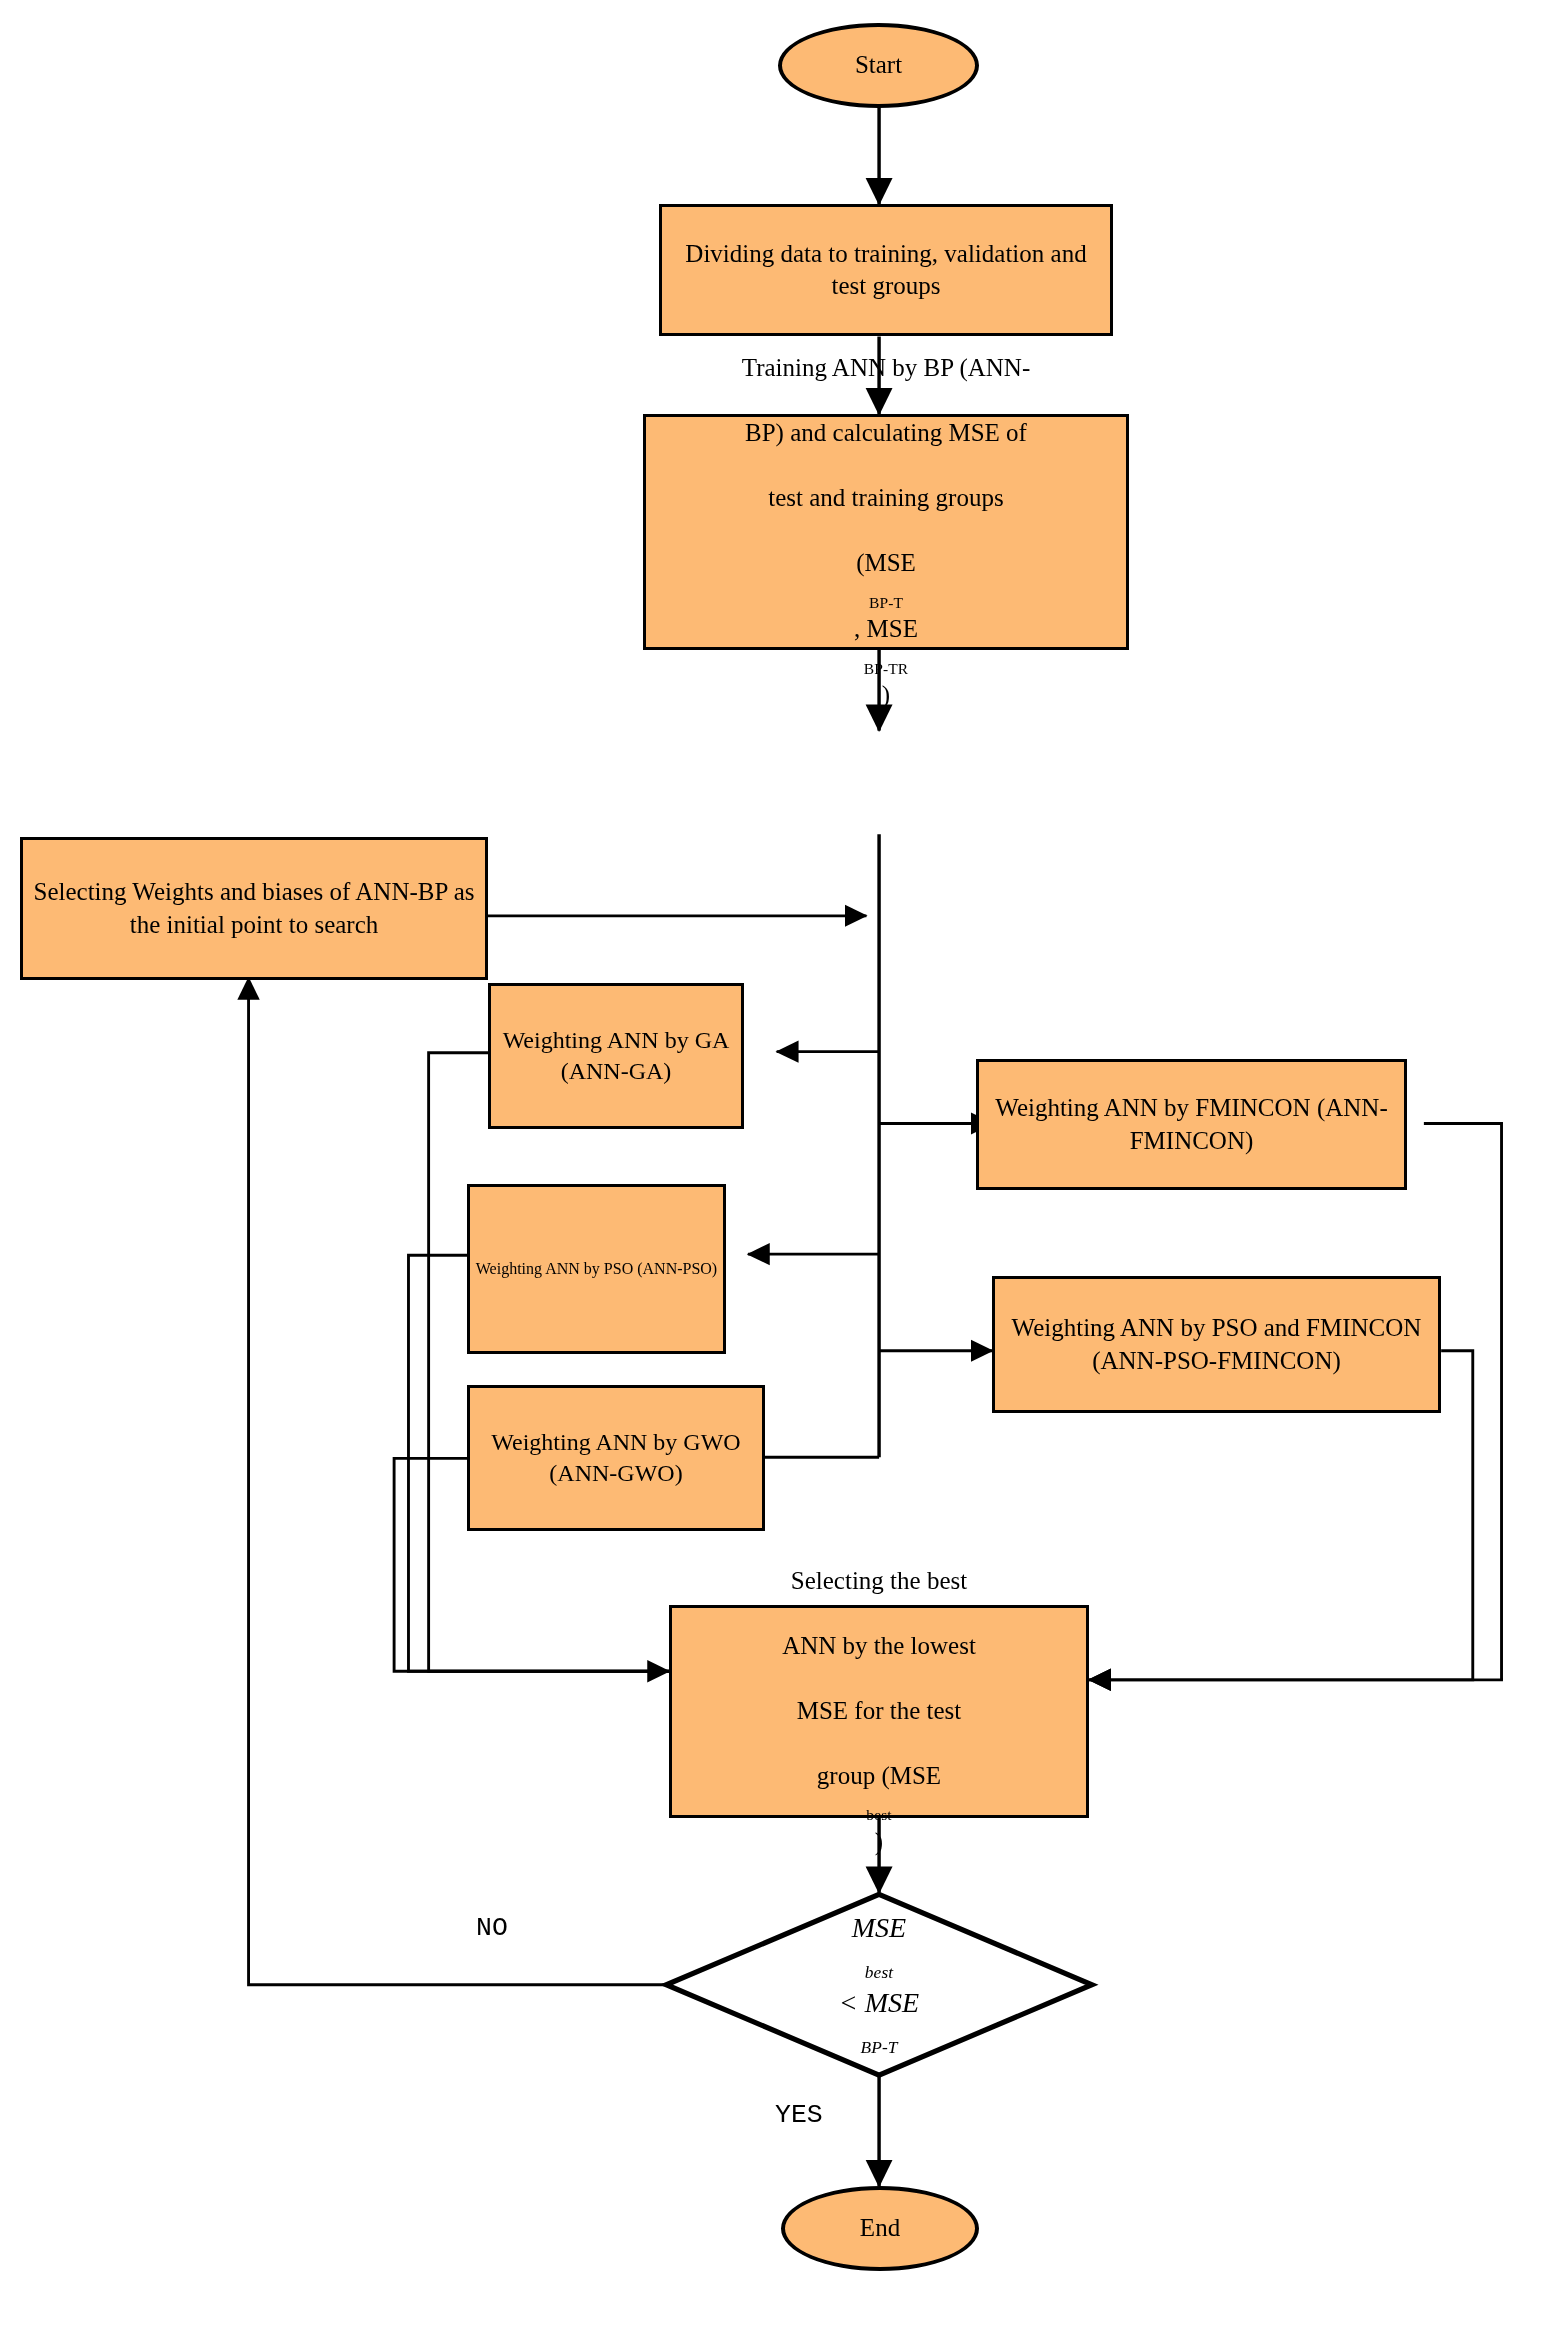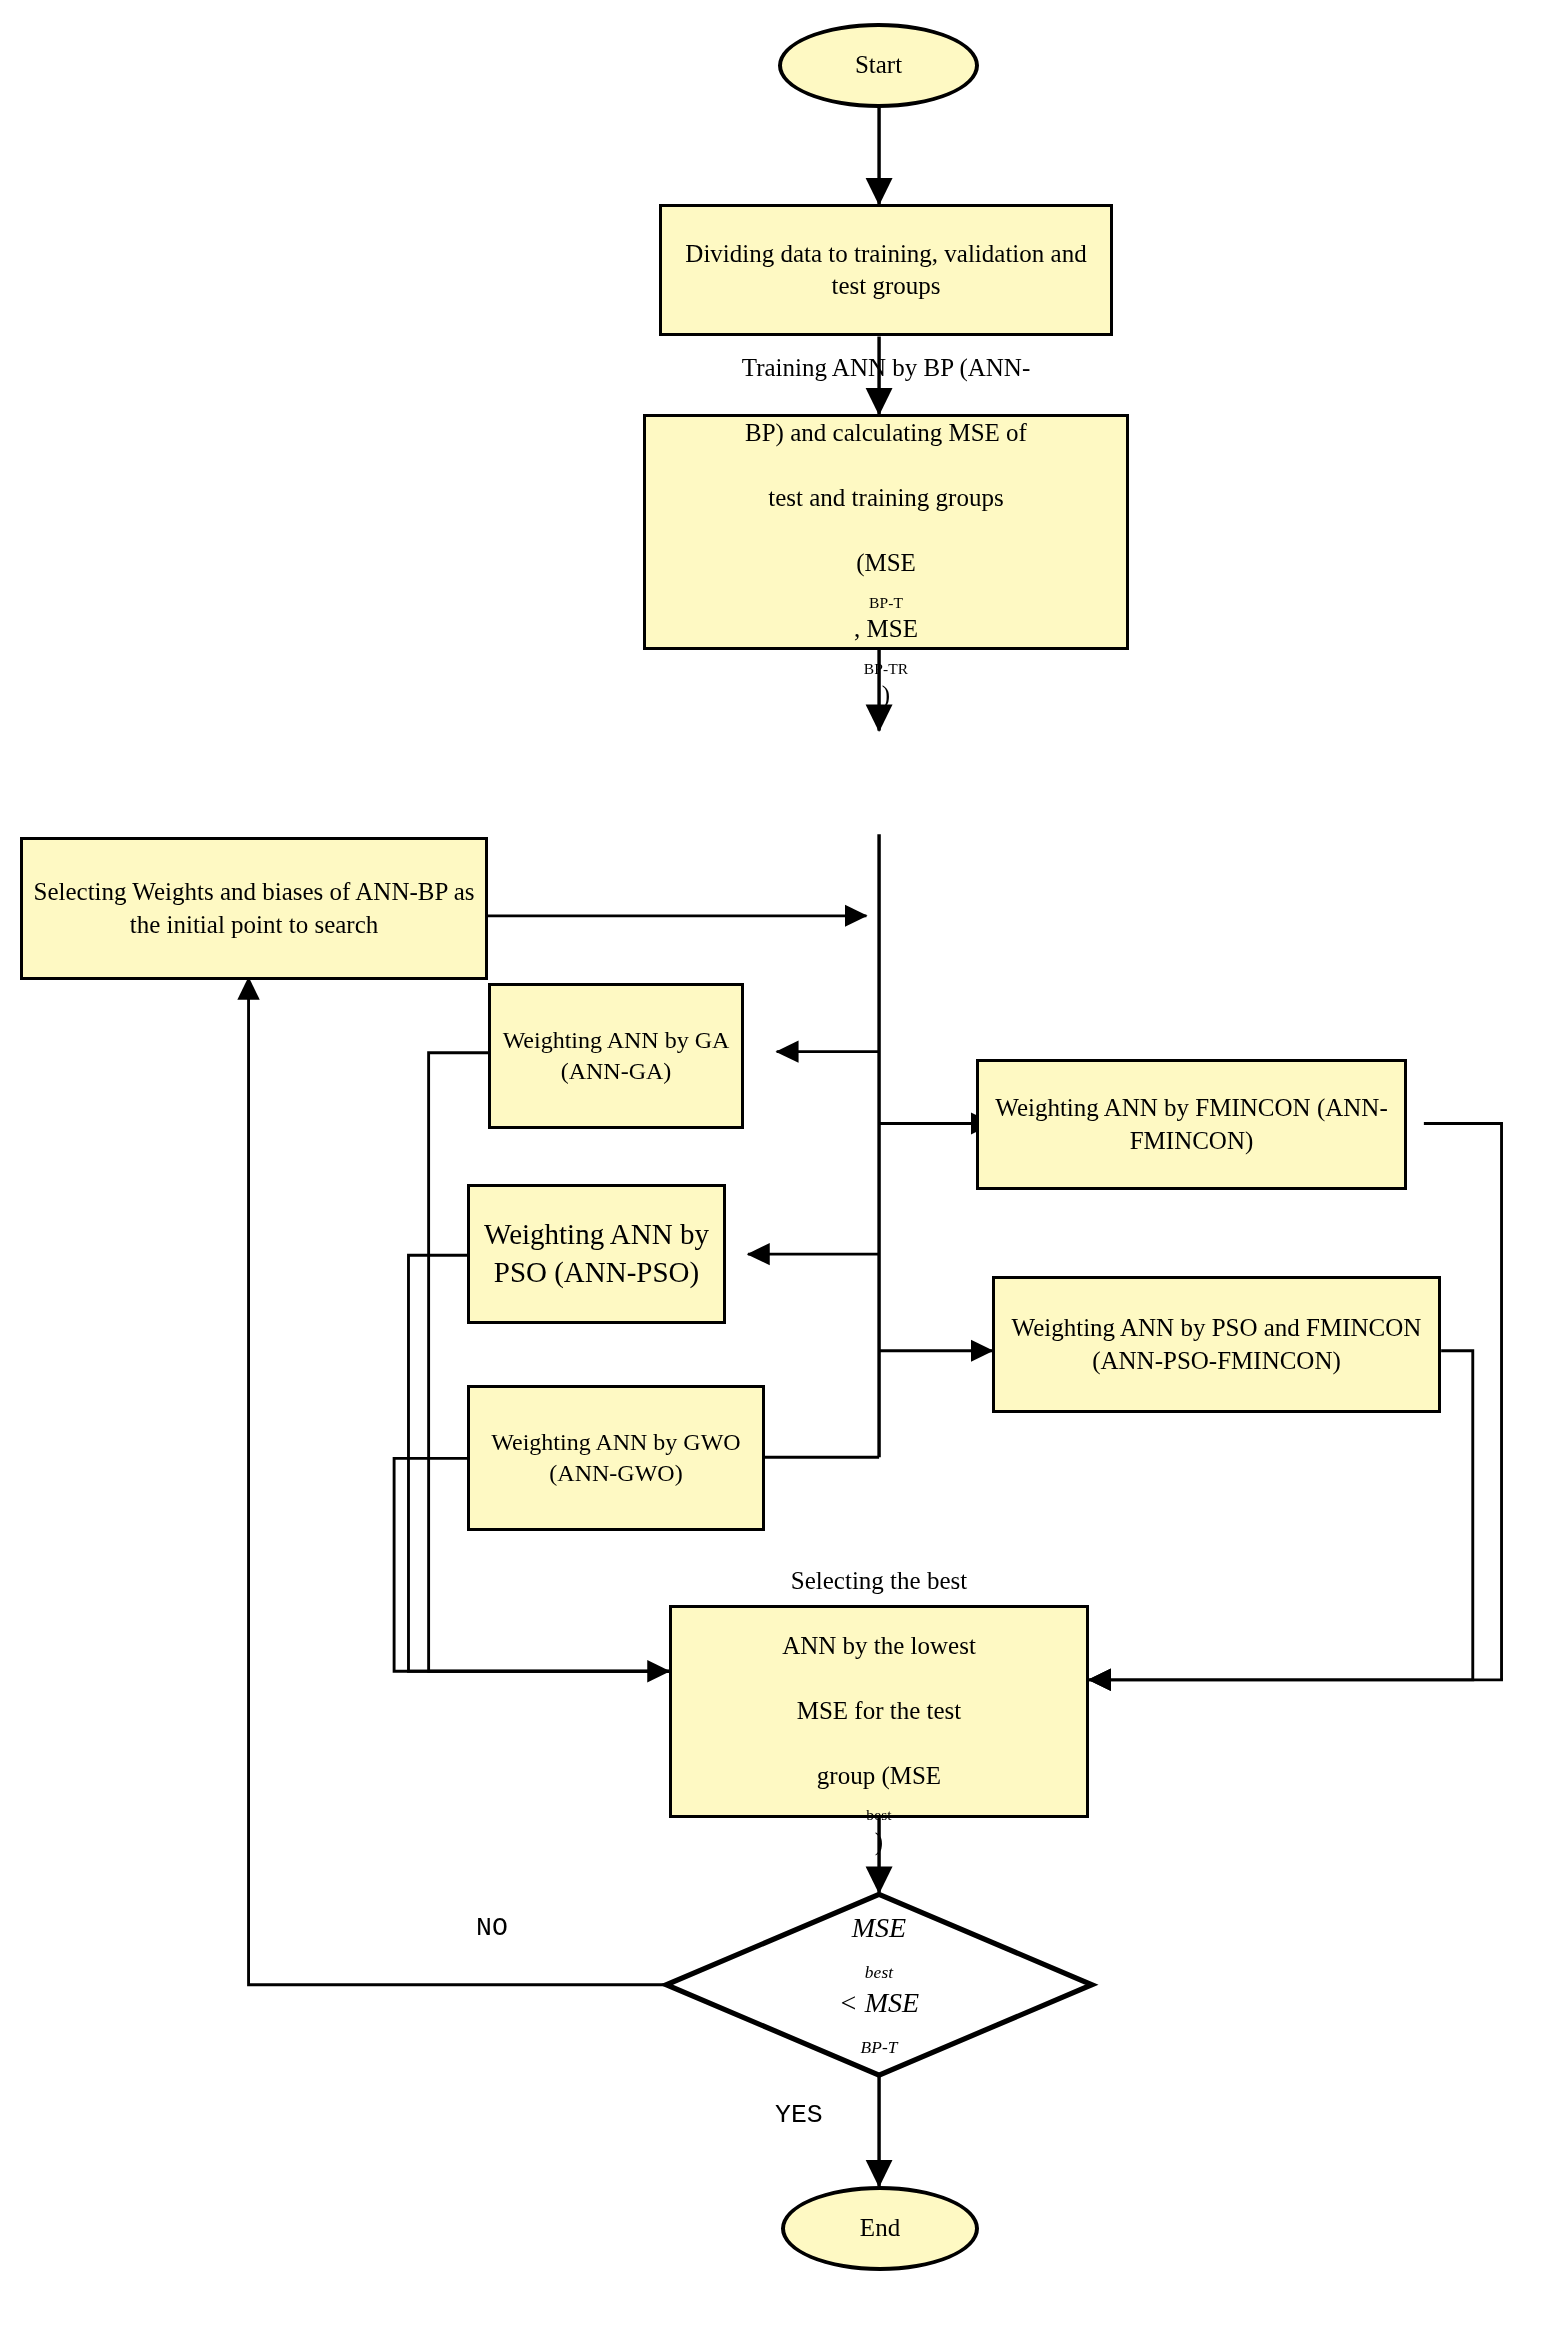--- a/index.html
+++ b/index.html
@@ -1,20 +1,20 @@
 <!DOCTYPE html>
 <html style="font-size:9.2px"><head>
 <meta charset="utf-8">
 <style>
   html,body{margin:0;padding:0;background:#ffffff;}
   body{font-family:"Liberation Serif",serif;}
   #canvas{position:relative;width:1566px;height:2342px;background:#fff;overflow:hidden;}
   svg#wires{position:absolute;left:0;top:0;width:1566px;height:2342px;}
   .node{position:absolute;box-sizing:border-box;display:flex;align-items:center;
-        justify-content:center;text-align:center;background:#fef9c3;color:#000;
+        justify-content:center;text-align:center;background:#fdba74;color:#000;
         font-family:"Liberation Serif",serif;line-height:1.30;}
   .rect{border:3.5px solid #000;}
   .term{border:4px solid #000;border-radius:50%;}
   .diamond{border:none;background:transparent;font-style:italic;}
   .node span{display:block;padding:0 5.8px;}
   sub{font-size:0.62em;vertical-align:-0.28em;letter-spacing:0.1px;}
   .edgelabel{position:absolute;font-family:Liberation Mono, monospace;color:#000;
              background:transparent;white-space:nowrap;}
 </style>
 </head>
@@ -89,21 +89,21 @@
 
 
   <div class="node rect" style="left:20px;top:837px;width:468px;height:143px;font-size:25px;">
     <span>Selecting Weights and biases of ANN-BP as the initial point to search</span>
   </div>
 
   <div class="node rect" style="left:488px;top:983px;width:256px;height:146px;font-size:24px;font-family:Liberation Serif, serif;">
     <span>Weighting ANN by GA (ANN-GA)</span>
   </div>
 
-  <div class="node rect" style="left:467px;top:1184px;width:259px;height:140px;font-size:29px;">
+  <div class="node rect" style="left:467px;top:1184px;width:259px;height:170px;font-size:16px;">
     <span>Weighting ANN by PSO (ANN-PSO)</span>
   </div>
 
   <div class="node rect" style="left:467px;top:1385px;width:298px;height:146px;font-size:24px;">
     <span>Weighting ANN by GWO (ANN-GWO)</span>
   </div>
 
   <div class="node rect" style="left:976px;top:1059px;width:431px;height:131px;font-size:25px;">
     <span>Weighting ANN by FMINCON (ANN-FMINCON)</span>
   </div>

